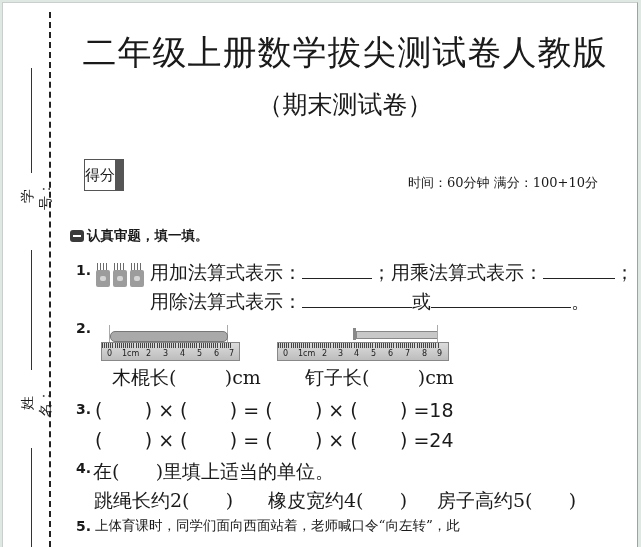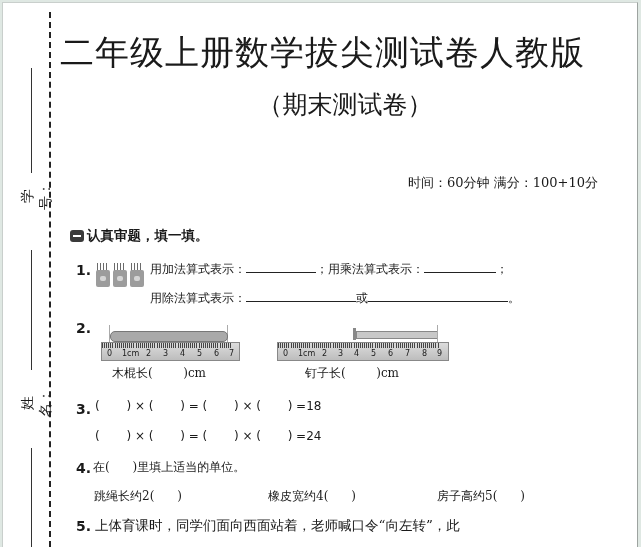--- a/index.html
+++ b/index.html
@@ -17,21 +17,21 @@
   .binding-line {
     position:absolute; left:49px; top:12px; width:0; height:535px;
     border-left:2px dashed #222;
   }
   .side-rule { position:absolute; left:31px; width:0; border-left:1.5px solid #333; }
   .side-label {
     position:absolute; left:17px; font-family:"DejaVu Sans","Liberation Sans",sans-serif;
     font-size:14px; transform:rotate(-90deg); transform-origin:center; width:40px; text-align:center;
   }
   .title {
-    position:absolute; left:60px; width:570px; top:30px; text-align:left;
+    position:absolute; left:60px; width:570px; top:30px; text-align:center;
     font-size:34px; letter-spacing:1px; font-weight:normal;
   }
   .subtitle {
     position:absolute; left:60px; width:570px; top:88px; text-align:center;
     font-size:25px;
   }
   .meta {
     position:absolute; right:43px; top:140px; font-size:13px;margin-top:34px;
   }
   table.score {
@@ -49,21 +49,21 @@
     position:relative; margin-right:3px;
   }
   .sec-badge::after {
     content:""; position:absolute; left:3px; right:3px; top:5px; height:2px; background:#fff;
   }
   .sec-title { font-family:Liberation Mono, monospace; font-weight:bold; }
   .sec-note { color:#333; font-size:12.5px; }
   .qnum {
     position:absolute; font-family:"DejaVu Sans","Liberation Sans",sans-serif; font-weight:bold; font-size:14px;
   }
-  .line { position:absolute; font-size:12px; white-space:pre; }
+  .line { position:absolute; font-size:19px; white-space:pre; }
   .blank { display:inline-block; border-bottom:1px solid #222; height:12px; vertical-align:baseline; }
   .cups { position:absolute; left:96px; top:263px; display:flex; gap:3px; }
   .cup { width:14px; height:24px; position:relative; }
   .cup .body { position:absolute; bottom:0; left:0; width:14px; height:17px; background:#9c9c9c; border-radius:2px; }
   .cup .body::after { content:""; position:absolute; left:4px; top:6px; width:6px; height:5px; background:#d5d5d5; border-radius:2px; }
   .cup .sticks { position:absolute; top:0; left:1px; width:12px; height:8px;
     background:repeating-linear-gradient(90deg,#6b6b6b 0 1px,transparent 1px 3px); }
   .ruler {
     position:absolute; height:17px; background:linear-gradient(180deg,#dcdcdc,#bdbdbd);
     border:1px solid #888; font-family:"DejaVu Sans","Liberation Sans",sans-serif; font-size:8px;
@@ -88,20 +88,31 @@
 <div class="side-rule" style="top:250px;height:120px;"></div>
 <div class="side-label" style="top:385px;">姓名：</div>
 <div class="side-rule" style="top:448px;height:99px;"></div>
 
 <div class="title">二年级上册数学拔尖测试卷人教版</div>
 <div class="subtitle">（期末测试卷）</div>
 <div class="meta">时间：60分钟  满分：100+10分</div>
 
 <table class="score">
   <tbody>
+  <tr>
+    <td>得分</td>
+    <td></td>
+    <td></td>
+    <td></td>
+    <td></td>
+    <td></td>
+    <td></td>
+    <td></td>
+    <td></td>
+  </tr>
 </tbody>
   </table>
 
 <div class="sec-head">
   <span class="sec-badge"></span>
   <span class="sec-title">认真审题，填一填。</span>
 </div>
 
 <div class="qnum" style="left:76px;top:262px;">1.</div>
 <div class="cups">

